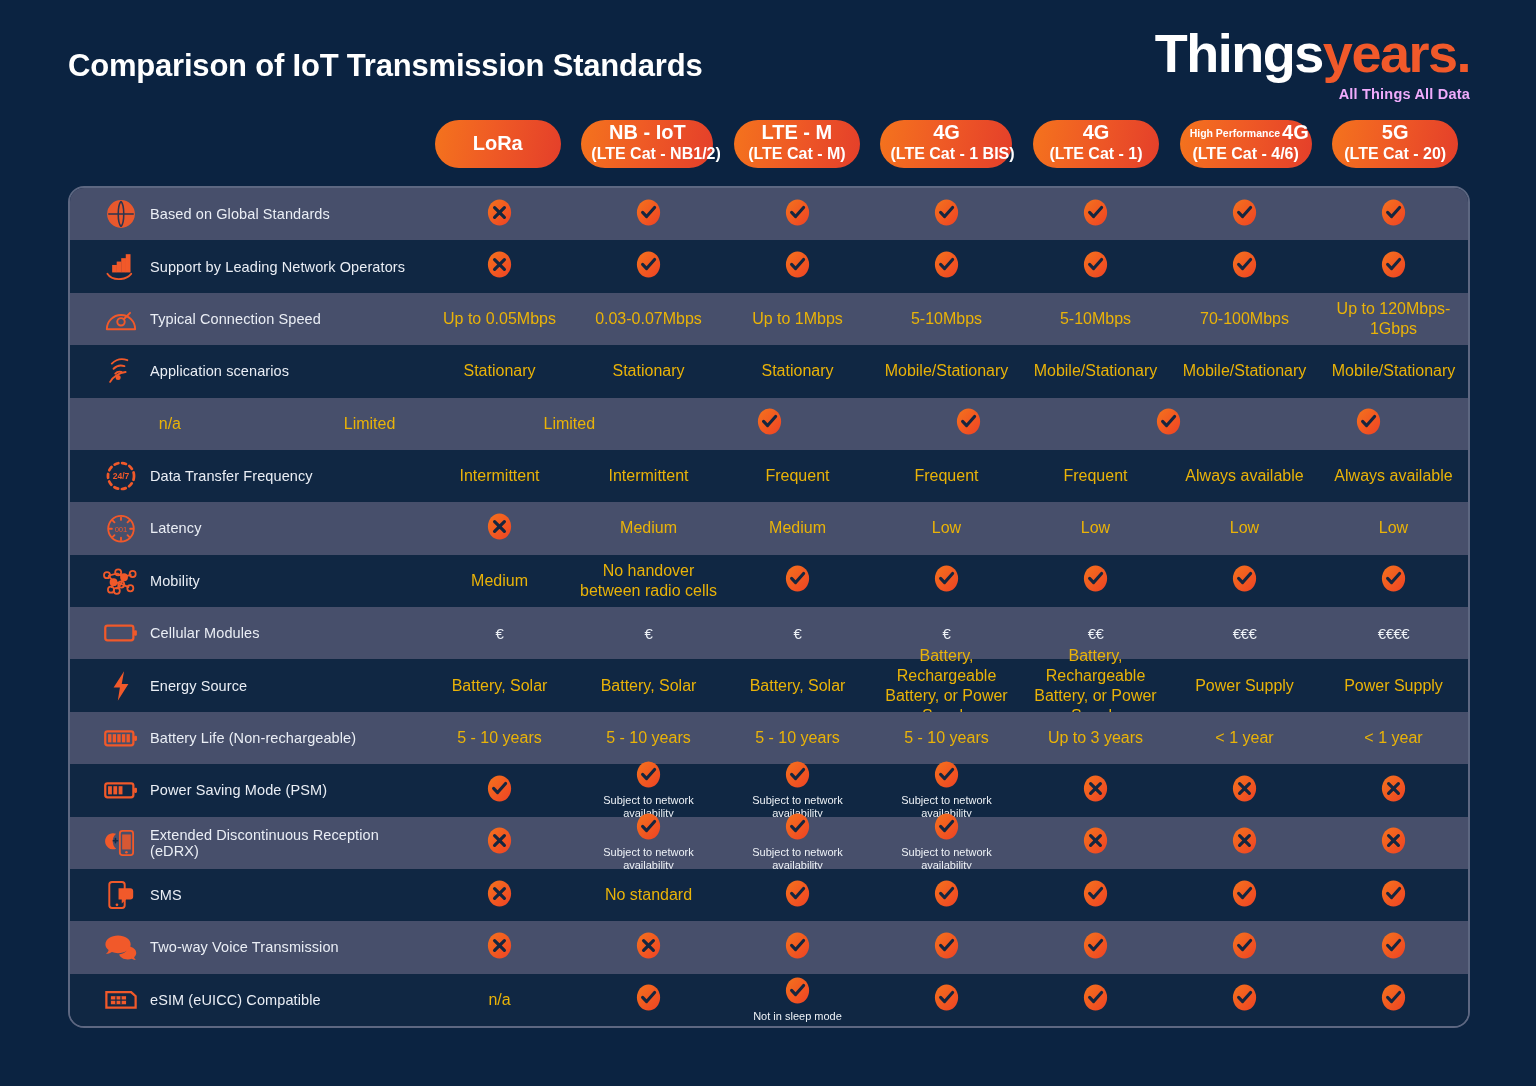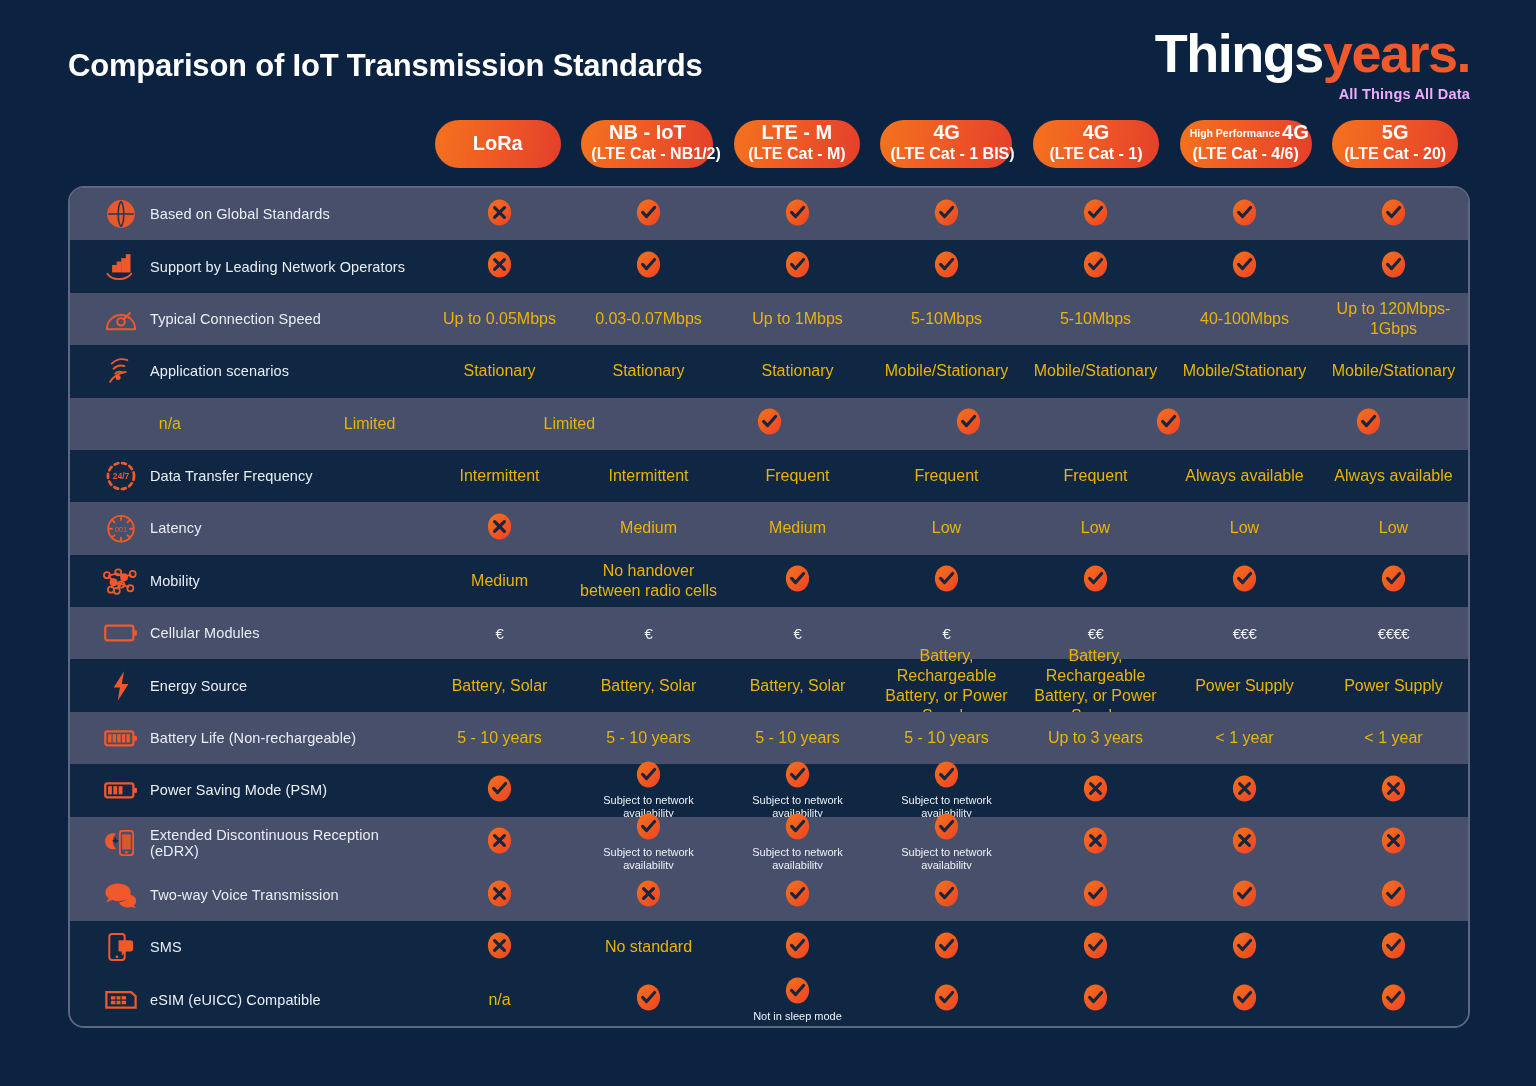--- a/index.html
+++ b/index.html
@@ -354,21 +354,21 @@
           <div class="cell">
             <div class="cell-text">Up to 1Mbps</div>
           </div>
           <div class="cell">
             <div class="cell-text">5-10Mbps</div>
           </div>
           <div class="cell">
             <div class="cell-text">5-10Mbps</div>
           </div>
           <div class="cell">
-            <div class="cell-text">40-100Mbps</div>
+            <div class="cell-text">70-100Mbps</div>
           </div>
           <div class="cell">
             <div class="cell-text">Up to 120Mbps-1Gbps</div>
           </div>
         </div>
       </div>
       <div class="row dark">
         <div class="rh">
           <div class="rh-icon">
             <svg width="32" height="30" viewBox="0 0 28 26" fill="none" stroke="#f1592a" stroke-width="1.7" stroke-linecap="round">
@@ -942,117 +942,20 @@
                   <linearGradient id="gn" x1="0" y1="0" x2="1" y2="1">
       <stop offset="0" stop-color="#f4731d"></stop>
                     <stop offset="1" stop-color="#ef4224"></stop>
                   </linearGradient>
                 </defs>
     <path d="M8.6 8.6l9.8 9.8M18.4 8.6l-9.8 9.8" fill="none" stroke="#15263f" stroke-width="3.2" stroke-linecap="round"></path>
               </svg></span>
           </div>
         </div>
       </div>
-      <div class="row light">
-        <div class="rh">
-          <div class="rh-icon">
-            <svg width="38" height="26" viewBox="0 0 32 22" fill="#f1592a">
-      <path d="M13.5 1.2C7.6 1.2 2.8 4.5 2.8 8.6c0 1.9 1 3.6 2.7 4.9-.3 1.4-1.2 2.6-2.4 3.5 1.9-.1 3.7-.7 5.2-1.7 1.6.6 3.4.9 5.2.9 5.9 0 10.7-3.3 10.7-7.6S19.4 1.2 13.5 1.2z"></path>
-      <path d="M22.6 10.4c3.6.6 6.3 2.9 6.3 5.6 0 1.4-.7 2.6-1.8 3.6.2 1 .8 1.9 1.6 2.5-1.3-.1-2.5-.5-3.5-1.2-1.1.4-2.3.6-3.5.6-3.5 0-6.5-1.8-7.3-4.2 4.3-.6 7.7-3.3 8.2-6.9z"></path>
-            </svg>
-          </div>
-          <div class="rh-label">Two-way Voice Transmission</div>
-        </div>
-        <div class="cells">
-          <div class="cell">
-            <span><svg class="badge-svg" width="27" height="27" viewBox="0 0 27 27">
-    <ellipse cx="13.5" cy="13.5" rx="11.6" ry="13" fill="url(#gn)"></ellipse>
-    <defs>
-                  <linearGradient id="gn" x1="0" y1="0" x2="1" y2="1">
-      <stop offset="0" stop-color="#f4731d"></stop>
-                    <stop offset="1" stop-color="#ef4224"></stop>
-                  </linearGradient>
-                </defs>
-    <path d="M8.6 8.6l9.8 9.8M18.4 8.6l-9.8 9.8" fill="none" stroke="#15263f" stroke-width="3.2" stroke-linecap="round"></path>
-              </svg></span>
-          </div>
-          <div class="cell">
-            <span><svg class="badge-svg" width="27" height="27" viewBox="0 0 27 27">
-    <ellipse cx="13.5" cy="13.5" rx="11.6" ry="13" fill="url(#gn)"></ellipse>
-    <defs>
-                  <linearGradient id="gn" x1="0" y1="0" x2="1" y2="1">
-      <stop offset="0" stop-color="#f4731d"></stop>
-                    <stop offset="1" stop-color="#ef4224"></stop>
-                  </linearGradient>
-                </defs>
-    <path d="M8.6 8.6l9.8 9.8M18.4 8.6l-9.8 9.8" fill="none" stroke="#15263f" stroke-width="3.2" stroke-linecap="round"></path>
-              </svg></span>
-          </div>
-          <div class="cell">
-            <span><svg class="badge-svg" width="27" height="27" viewBox="0 0 27 27">
-    <ellipse cx="13.5" cy="13.5" rx="11.6" ry="13" fill="url(#gy)"></ellipse>
-    <defs>
-                  <linearGradient id="gy" x1="0" y1="0" x2="1" y2="1">
-      <stop offset="0" stop-color="#f4731d"></stop>
-                    <stop offset="1" stop-color="#ef4224"></stop>
-                  </linearGradient>
-                </defs>
-    <path d="M7.6 13.4l4 4.2 8-9.2" fill="none" stroke="#15263f" stroke-width="3.1" stroke-linecap="round" stroke-linejoin="round"></path>
-              </svg></span>
-          </div>
-          <div class="cell">
-            <span><svg class="badge-svg" width="27" height="27" viewBox="0 0 27 27">
-    <ellipse cx="13.5" cy="13.5" rx="11.6" ry="13" fill="url(#gy)"></ellipse>
-    <defs>
-                  <linearGradient id="gy" x1="0" y1="0" x2="1" y2="1">
-      <stop offset="0" stop-color="#f4731d"></stop>
-                    <stop offset="1" stop-color="#ef4224"></stop>
-                  </linearGradient>
-                </defs>
-    <path d="M7.6 13.4l4 4.2 8-9.2" fill="none" stroke="#15263f" stroke-width="3.1" stroke-linecap="round" stroke-linejoin="round"></path>
-              </svg></span>
-          </div>
-          <div class="cell">
-            <span><svg class="badge-svg" width="27" height="27" viewBox="0 0 27 27">
-    <ellipse cx="13.5" cy="13.5" rx="11.6" ry="13" fill="url(#gy)"></ellipse>
-    <defs>
-                  <linearGradient id="gy" x1="0" y1="0" x2="1" y2="1">
-      <stop offset="0" stop-color="#f4731d"></stop>
-                    <stop offset="1" stop-color="#ef4224"></stop>
-                  </linearGradient>
-                </defs>
-    <path d="M7.6 13.4l4 4.2 8-9.2" fill="none" stroke="#15263f" stroke-width="3.1" stroke-linecap="round" stroke-linejoin="round"></path>
-              </svg></span>
-          </div>
-          <div class="cell">
-            <span><svg class="badge-svg" width="27" height="27" viewBox="0 0 27 27">
-    <ellipse cx="13.5" cy="13.5" rx="11.6" ry="13" fill="url(#gy)"></ellipse>
-    <defs>
-                  <linearGradient id="gy" x1="0" y1="0" x2="1" y2="1">
-      <stop offset="0" stop-color="#f4731d"></stop>
-                    <stop offset="1" stop-color="#ef4224"></stop>
-                  </linearGradient>
-                </defs>
-    <path d="M7.6 13.4l4 4.2 8-9.2" fill="none" stroke="#15263f" stroke-width="3.1" stroke-linecap="round" stroke-linejoin="round"></path>
-              </svg></span>
-          </div>
-          <div class="cell">
-            <span><svg class="badge-svg" width="27" height="27" viewBox="0 0 27 27">
-    <ellipse cx="13.5" cy="13.5" rx="11.6" ry="13" fill="url(#gy)"></ellipse>
-    <defs>
-                  <linearGradient id="gy" x1="0" y1="0" x2="1" y2="1">
-      <stop offset="0" stop-color="#f4731d"></stop>
-                    <stop offset="1" stop-color="#ef4224"></stop>
-                  </linearGradient>
-                </defs>
-    <path d="M7.6 13.4l4 4.2 8-9.2" fill="none" stroke="#15263f" stroke-width="3.1" stroke-linecap="round" stroke-linejoin="round"></path>
-              </svg></span>
-          </div>
-        </div>
-      </div>
       <div class="row dark">
         <div class="rh">
           <div class="rh-icon">
             <svg width="32" height="32" viewBox="0 0 26 26" fill="none" stroke="#f1592a" stroke-width="1.6">
       <rect x="3.5" y="2.5" width="12.5" height="21" rx="2.2"></rect>
       <circle cx="9.7" cy="21" r="1.1" fill="#f1592a" stroke="none"></circle>
       <path d="M11 7.5h9.5a2.4 2.4 0 0 1 2.4 2.4v4.4a2.4 2.4 0 0 1-2.4 2.4h-3.4L13.6 20v-3.3H11z" fill="#f1592a" stroke="none"></path>
             </svg>
           </div>
           <div class="rh-label">SMS</div>
@@ -1065,20 +968,117 @@
                   <linearGradient id="gn" x1="0" y1="0" x2="1" y2="1">
       <stop offset="0" stop-color="#f4731d"></stop>
                     <stop offset="1" stop-color="#ef4224"></stop>
                   </linearGradient>
                 </defs>
     <path d="M8.6 8.6l9.8 9.8M18.4 8.6l-9.8 9.8" fill="none" stroke="#15263f" stroke-width="3.2" stroke-linecap="round"></path>
               </svg></span>
           </div>
           <div class="cell">
             <div class="cell-text">No standard</div>
+          </div>
+          <div class="cell">
+            <span><svg class="badge-svg" width="27" height="27" viewBox="0 0 27 27">
+    <ellipse cx="13.5" cy="13.5" rx="11.6" ry="13" fill="url(#gy)"></ellipse>
+    <defs>
+                  <linearGradient id="gy" x1="0" y1="0" x2="1" y2="1">
+      <stop offset="0" stop-color="#f4731d"></stop>
+                    <stop offset="1" stop-color="#ef4224"></stop>
+                  </linearGradient>
+                </defs>
+    <path d="M7.6 13.4l4 4.2 8-9.2" fill="none" stroke="#15263f" stroke-width="3.1" stroke-linecap="round" stroke-linejoin="round"></path>
+              </svg></span>
+          </div>
+          <div class="cell">
+            <span><svg class="badge-svg" width="27" height="27" viewBox="0 0 27 27">
+    <ellipse cx="13.5" cy="13.5" rx="11.6" ry="13" fill="url(#gy)"></ellipse>
+    <defs>
+                  <linearGradient id="gy" x1="0" y1="0" x2="1" y2="1">
+      <stop offset="0" stop-color="#f4731d"></stop>
+                    <stop offset="1" stop-color="#ef4224"></stop>
+                  </linearGradient>
+                </defs>
+    <path d="M7.6 13.4l4 4.2 8-9.2" fill="none" stroke="#15263f" stroke-width="3.1" stroke-linecap="round" stroke-linejoin="round"></path>
+              </svg></span>
+          </div>
+          <div class="cell">
+            <span><svg class="badge-svg" width="27" height="27" viewBox="0 0 27 27">
+    <ellipse cx="13.5" cy="13.5" rx="11.6" ry="13" fill="url(#gy)"></ellipse>
+    <defs>
+                  <linearGradient id="gy" x1="0" y1="0" x2="1" y2="1">
+      <stop offset="0" stop-color="#f4731d"></stop>
+                    <stop offset="1" stop-color="#ef4224"></stop>
+                  </linearGradient>
+                </defs>
+    <path d="M7.6 13.4l4 4.2 8-9.2" fill="none" stroke="#15263f" stroke-width="3.1" stroke-linecap="round" stroke-linejoin="round"></path>
+              </svg></span>
+          </div>
+          <div class="cell">
+            <span><svg class="badge-svg" width="27" height="27" viewBox="0 0 27 27">
+    <ellipse cx="13.5" cy="13.5" rx="11.6" ry="13" fill="url(#gy)"></ellipse>
+    <defs>
+                  <linearGradient id="gy" x1="0" y1="0" x2="1" y2="1">
+      <stop offset="0" stop-color="#f4731d"></stop>
+                    <stop offset="1" stop-color="#ef4224"></stop>
+                  </linearGradient>
+                </defs>
+    <path d="M7.6 13.4l4 4.2 8-9.2" fill="none" stroke="#15263f" stroke-width="3.1" stroke-linecap="round" stroke-linejoin="round"></path>
+              </svg></span>
+          </div>
+          <div class="cell">
+            <span><svg class="badge-svg" width="27" height="27" viewBox="0 0 27 27">
+    <ellipse cx="13.5" cy="13.5" rx="11.6" ry="13" fill="url(#gy)"></ellipse>
+    <defs>
+                  <linearGradient id="gy" x1="0" y1="0" x2="1" y2="1">
+      <stop offset="0" stop-color="#f4731d"></stop>
+                    <stop offset="1" stop-color="#ef4224"></stop>
+                  </linearGradient>
+                </defs>
+    <path d="M7.6 13.4l4 4.2 8-9.2" fill="none" stroke="#15263f" stroke-width="3.1" stroke-linecap="round" stroke-linejoin="round"></path>
+              </svg></span>
+          </div>
+        </div>
+      </div>
+      <div class="row light">
+        <div class="rh">
+          <div class="rh-icon">
+            <svg width="38" height="26" viewBox="0 0 32 22" fill="#f1592a">
+      <path d="M13.5 1.2C7.6 1.2 2.8 4.5 2.8 8.6c0 1.9 1 3.6 2.7 4.9-.3 1.4-1.2 2.6-2.4 3.5 1.9-.1 3.7-.7 5.2-1.7 1.6.6 3.4.9 5.2.9 5.9 0 10.7-3.3 10.7-7.6S19.4 1.2 13.5 1.2z"></path>
+      <path d="M22.6 10.4c3.6.6 6.3 2.9 6.3 5.6 0 1.4-.7 2.6-1.8 3.6.2 1 .8 1.9 1.6 2.5-1.3-.1-2.5-.5-3.5-1.2-1.1.4-2.3.6-3.5.6-3.5 0-6.5-1.8-7.3-4.2 4.3-.6 7.7-3.3 8.2-6.9z"></path>
+            </svg>
+          </div>
+          <div class="rh-label">Two-way Voice Transmission</div>
+        </div>
+        <div class="cells">
+          <div class="cell">
+            <span><svg class="badge-svg" width="27" height="27" viewBox="0 0 27 27">
+    <ellipse cx="13.5" cy="13.5" rx="11.6" ry="13" fill="url(#gn)"></ellipse>
+    <defs>
+                  <linearGradient id="gn" x1="0" y1="0" x2="1" y2="1">
+      <stop offset="0" stop-color="#f4731d"></stop>
+                    <stop offset="1" stop-color="#ef4224"></stop>
+                  </linearGradient>
+                </defs>
+    <path d="M8.6 8.6l9.8 9.8M18.4 8.6l-9.8 9.8" fill="none" stroke="#15263f" stroke-width="3.2" stroke-linecap="round"></path>
+              </svg></span>
+          </div>
+          <div class="cell">
+            <span><svg class="badge-svg" width="27" height="27" viewBox="0 0 27 27">
+    <ellipse cx="13.5" cy="13.5" rx="11.6" ry="13" fill="url(#gn)"></ellipse>
+    <defs>
+                  <linearGradient id="gn" x1="0" y1="0" x2="1" y2="1">
+      <stop offset="0" stop-color="#f4731d"></stop>
+                    <stop offset="1" stop-color="#ef4224"></stop>
+                  </linearGradient>
+                </defs>
+    <path d="M8.6 8.6l9.8 9.8M18.4 8.6l-9.8 9.8" fill="none" stroke="#15263f" stroke-width="3.2" stroke-linecap="round"></path>
+              </svg></span>
           </div>
           <div class="cell">
             <span><svg class="badge-svg" width="27" height="27" viewBox="0 0 27 27">
     <ellipse cx="13.5" cy="13.5" rx="11.6" ry="13" fill="url(#gy)"></ellipse>
     <defs>
                   <linearGradient id="gy" x1="0" y1="0" x2="1" y2="1">
       <stop offset="0" stop-color="#f4731d"></stop>
                     <stop offset="1" stop-color="#ef4224"></stop>
                   </linearGradient>
                 </defs>

